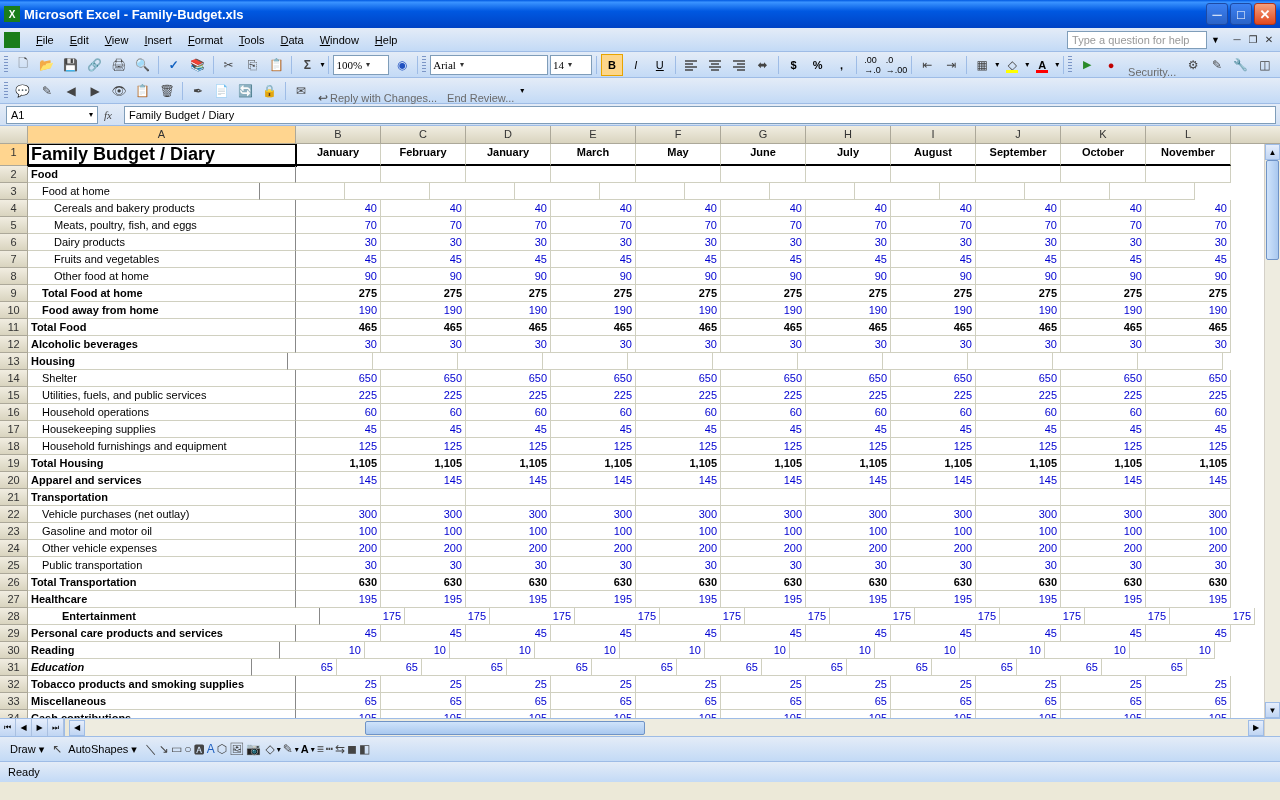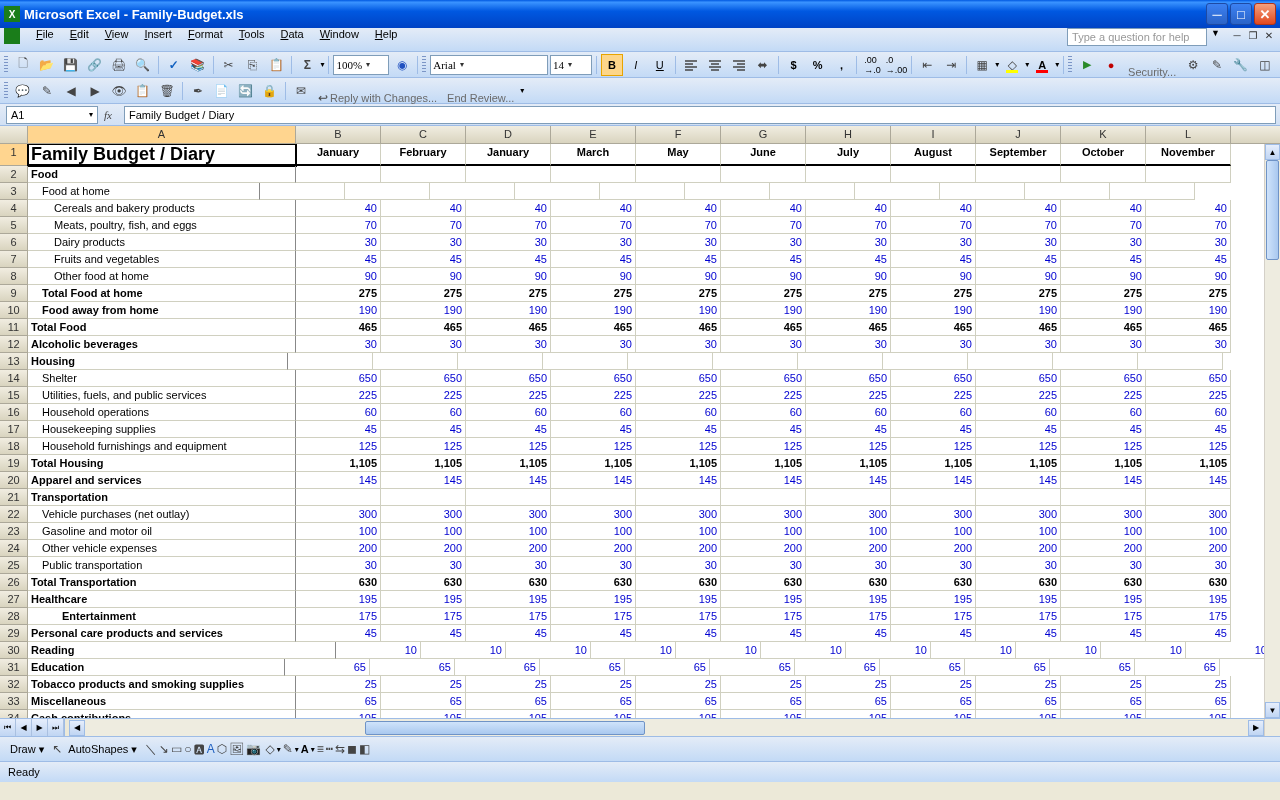--- a/index.html
+++ b/index.html
@@ -8,21 +8,21 @@
 
 .titlebar { background: linear-gradient(to bottom, #0058e1 0%, #3a93ff 8%, #0058e1 40%, #0043c4 100%); height: 28px; display: flex; align-items: center; padding: 0 4px; color: white; font-size: 13px; }
 .titlebar .app-icon { width: 16px; height: 16px; background: #1a7d1a; margin-right: 4px; display: inline-flex; align-items: center; justify-content: center; color: white; font-weight: bold; font-size: 10px; }
 .titlebar .title-text { flex: 1; font-weight: bold; }
 .titlebar .win-btns { display: flex; gap: 2px; }
 .titlebar .win-btn { width: 22px; height: 22px; border-radius: 3px; display: flex; align-items: center; justify-content: center; font-family: Arial; }
 .titlebar .win-btn.min, .titlebar .win-btn.max { background: linear-gradient(to bottom, #3c81f3, #2b63c7); border: 1px solid #1e4aa3; color: white; }
 .titlebar .win-btn.close { background: linear-gradient(to bottom, #f4a07d, #e1481e); border: 1px solid #b0341a; color: white; font-weight: bold; }
 
 
-.menubar { background: linear-gradient(to bottom, #e4ecf7, #c3daf6); height: 24px; display: flex; align-items: flex-start; padding: 0 4px; border-bottom: 1px solid #9ebce6; }
+.menubar { background: linear-gradient(to bottom, #e4ecf7, #c3daf6); height: 24px; display: flex; align-items: center; padding: 0 4px; border-bottom: 1px solid #9ebce6; }
 .menubar .excel-icon { width: 16px; height: 16px; background: #1a7d1a; margin-right: 8px; }
 .menubar .menu-item { padding: 2px 8px; cursor: default; }
 .menubar .spacer { flex: 1; }
 .menubar .help-box { background: white; border: 1px solid #7f9db9; width: 140px; height: 18px; padding: 0 4px; color: #999; font-size: 11px; display: flex; align-items: center; }
 .menubar .mini-btns { display: flex; gap: 2px; margin-left: 6px; }
 .menubar .mini-btn { width: 14px; height: 14px; font-size: 10px; display: flex; align-items: center; justify-content: center; color: #333; }
 
 
 .toolbar { background: linear-gradient(to bottom, #e4ecf7, #c3daf6); height: 26px; display: flex; align-items: center; padding: 0 4px; border-bottom: 1px solid #9ebce6; gap: 2px; }
 .toolbar .grip { width: 4px; height: 18px; background: repeating-linear-gradient(to bottom, #7b95c6 0 1px, transparent 1px 3px); margin-right: 2px; }
@@ -762,21 +762,21 @@
           <div class="cell num blue" style="width: 85px;">195</div>
           <div class="cell num blue" style="width: 85px;">195</div>
           <div class="cell num blue" style="width: 85px;">195</div>
           <div class="cell num blue" style="width: 85px;">195</div>
           <div class="cell num blue" style="width: 85px;">195</div>
           <div class="cell num blue" style="width: 85px;">195</div>
           <div class="cell num blue" style="width: 85px;">195</div>
         </div>
         <div class="grid-row">
           <div class="row-hdr">28</div>
-          <div class="cell col-a bold" style="width: 268px; padding-left: 34px;">Entertainment</div>
+          <div class="cell col-a bold" style="width: 292px; padding-left: 34px;">Entertainment</div>
           <div class="cell num blue" style="width: 85px;">175</div>
           <div class="cell num blue" style="width: 85px;">175</div>
           <div class="cell num blue" style="width: 85px;">175</div>
           <div class="cell num blue" style="width: 85px;">175</div>
           <div class="cell num blue" style="width: 85px;">175</div>
           <div class="cell num blue" style="width: 85px;">175</div>
           <div class="cell num blue" style="width: 85px;">175</div>
           <div class="cell num blue" style="width: 85px;">175</div>
           <div class="cell num blue" style="width: 85px;">175</div>
           <div class="cell num blue" style="width: 85px;">175</div>
@@ -792,36 +792,36 @@
           <div class="cell num blue" style="width: 85px;">45</div>
           <div class="cell num blue" style="width: 85px;">45</div>
           <div class="cell num blue" style="width: 85px;">45</div>
           <div class="cell num blue" style="width: 85px;">45</div>
           <div class="cell num blue" style="width: 85px;">45</div>
           <div class="cell num blue" style="width: 85px;">45</div>
           <div class="cell num blue" style="width: 85px;">45</div>
         </div>
         <div class="grid-row">
           <div class="row-hdr">30</div>
-          <div class="cell col-a bold" style="width: 308px;">Reading</div>
+          <div class="cell col-a bold" style="width: 252px;">Reading</div>
           <div class="cell num blue" style="width: 85px;">10</div>
           <div class="cell num blue" style="width: 85px;">10</div>
           <div class="cell num blue" style="width: 85px;">10</div>
           <div class="cell num blue" style="width: 85px;">10</div>
           <div class="cell num blue" style="width: 85px;">10</div>
           <div class="cell num blue" style="width: 85px;">10</div>
           <div class="cell num blue" style="width: 85px;">10</div>
           <div class="cell num blue" style="width: 85px;">10</div>
           <div class="cell num blue" style="width: 85px;">10</div>
           <div class="cell num blue" style="width: 85px;">10</div>
           <div class="cell num blue" style="width: 85px;">10</div>
         </div>
         <div class="grid-row">
           <div class="row-hdr">31</div>
-          <div class="cell col-a bold" style="width: 257px;">Education</div>
+          <div class="cell col-a bold" style="width: 224px; font-style: italic;">Education</div>
           <div class="cell num blue" style="width: 85px;">65</div>
           <div class="cell num blue" style="width: 85px;">65</div>
           <div class="cell num blue" style="width: 85px;">65</div>
           <div class="cell num blue" style="width: 85px;">65</div>
           <div class="cell num blue" style="width: 85px;">65</div>
           <div class="cell num blue" style="width: 85px;">65</div>
           <div class="cell num blue" style="width: 85px;">65</div>
           <div class="cell num blue" style="width: 85px;">65</div>
           <div class="cell num blue" style="width: 85px;">65</div>
           <div class="cell num blue" style="width: 85px;">65</div>

